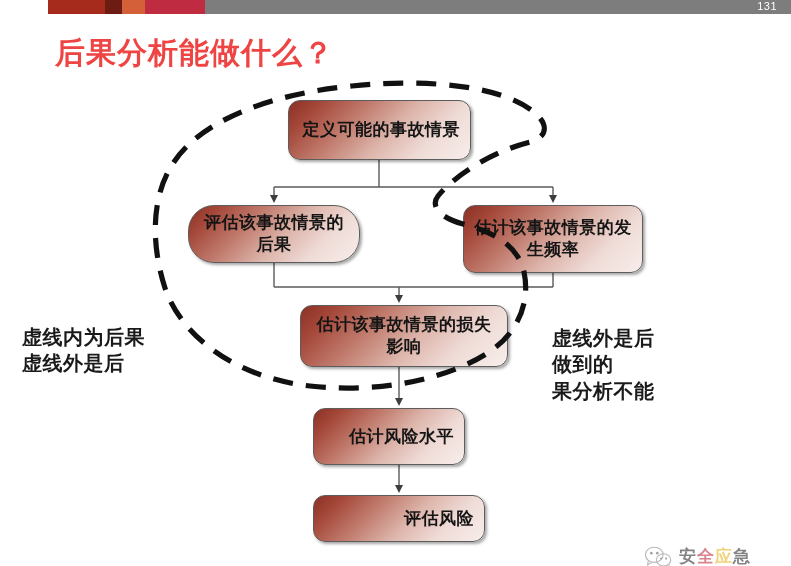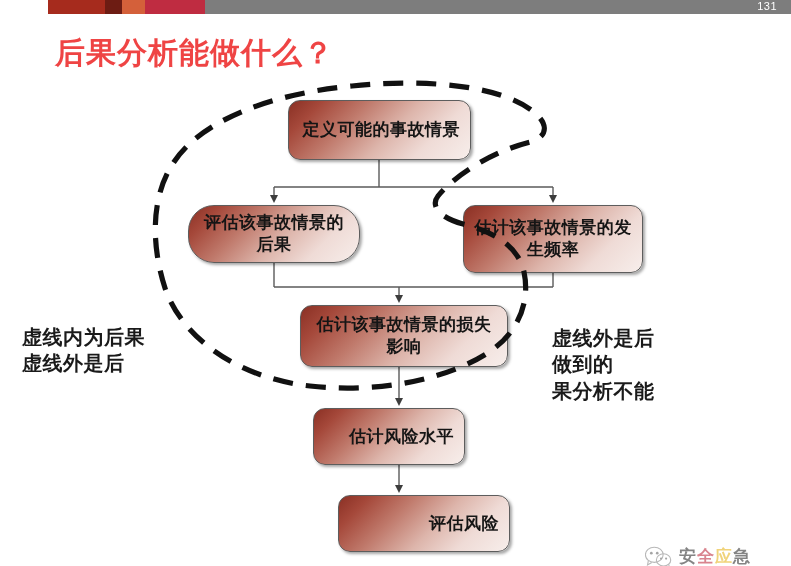--- a/index.html
+++ b/index.html
@@ -86,21 +86,21 @@
     box-sizing: border-box;
     padding: 0 10px;
   }
   .fbox span { display: block; }
 
   #box-define  { left: 288px; top: 100px; width: 183px; height: 60px; }
   #box-assess  { left: 188px; top: 205px; width: 172px; height: 58px; border-radius: 26px; }
   #box-freq    { left: 463px; top: 205px; width: 180px; height: 68px; }
   #box-loss    { left: 300px; top: 305px; width: 208px; height: 62px; }
   #box-level   { left: 313px; top: 408px; width: 152px; height: 57px; }
-  #box-risk    { left: 313px; top: 495px; width: 172px; height: 57px; margin-left: 25px; }
+  #box-risk    { left: 313px; top: 495px; width: 172px; height: 47px; }
 
   
   .overlay {
     position: absolute;
     left: 0; top: 0;
     width: 791px;
     height: 566px;
     pointer-events: none;
   }
 

